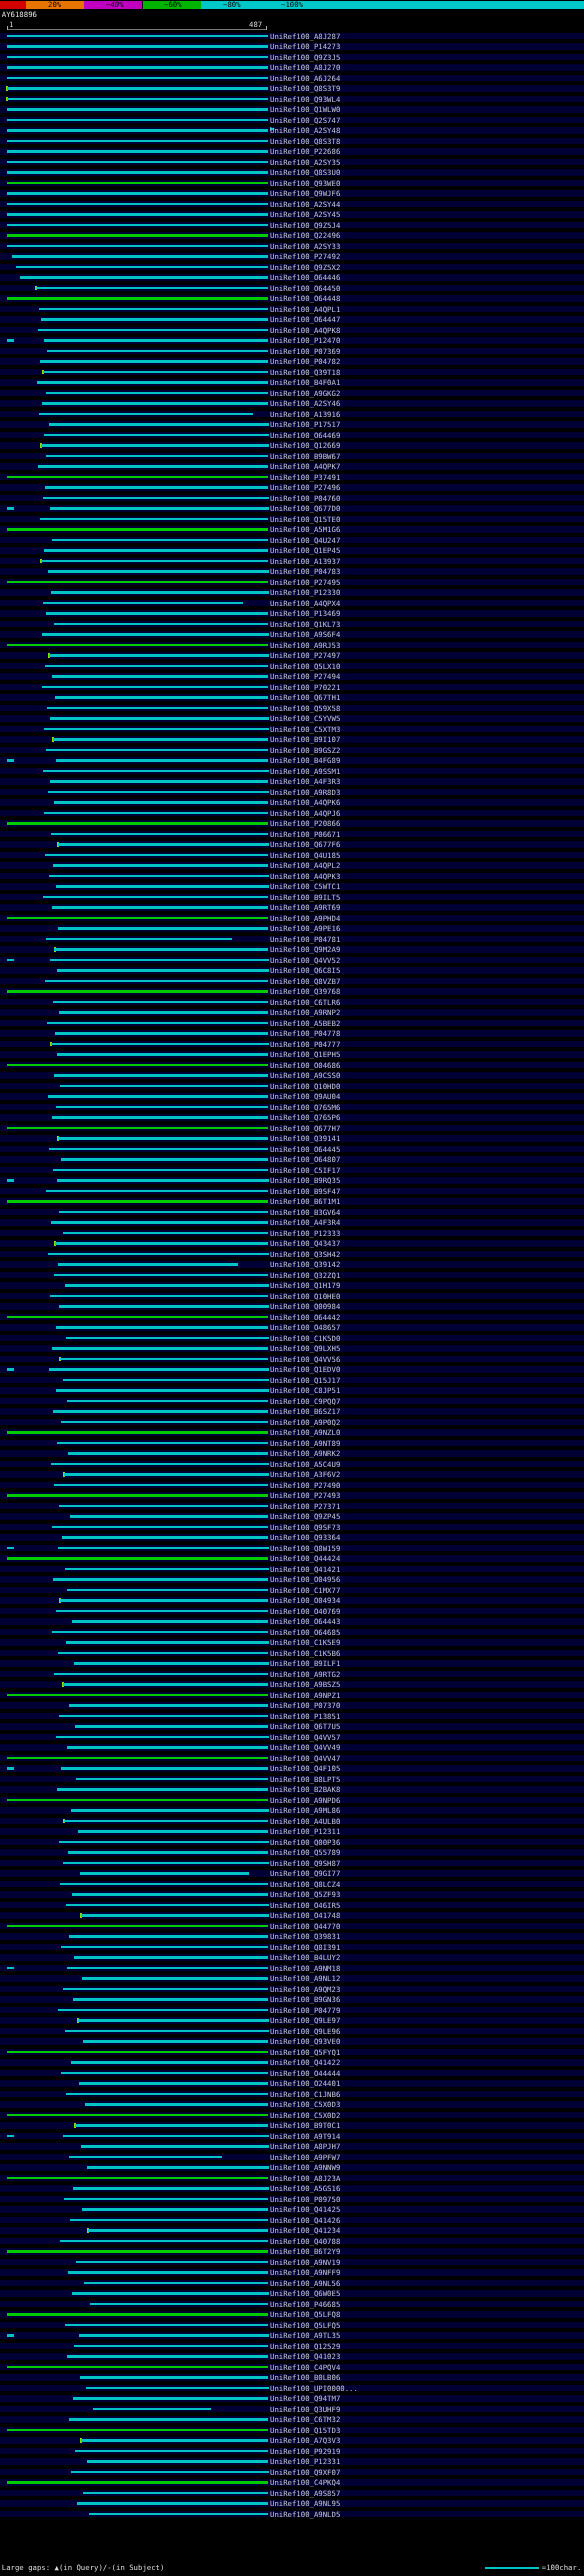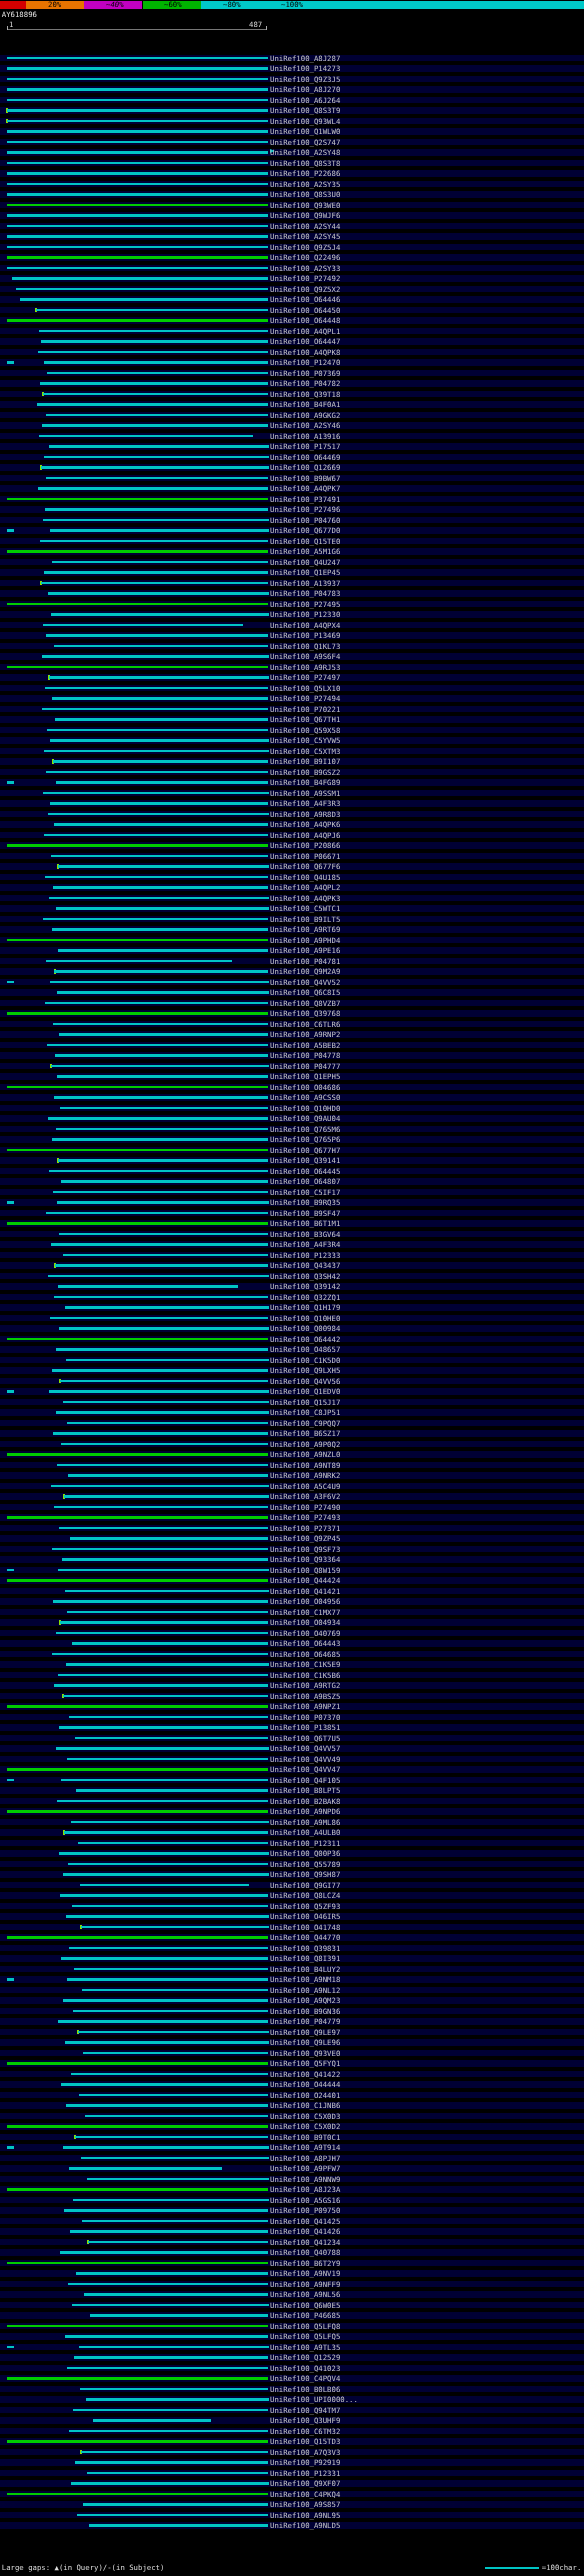--- a/index.html
+++ b/index.html
@@ -15,21 +15,21 @@
   
   .ruler{position:relative;height:11px;}
   .rnum{position:absolute;top:0;font-size:7.3px;line-height:9.1px;color:#dcdcdc;}
   .rstart{left:9.1px;}
   .rend{left:249px;}
   .rline{position:absolute;left:7.3px;width:260px;bottom:0.9px;height:0.9px;background:#777;}
   .rline::before,.rline::after{content:"";position:absolute;top:-3.7px;width:0.9px;height:4.6px;background:#aaa;}
   .rline::before{left:0;}
   .rline::after{right:0;}
   
-  .rows{position:relative;width:556px;margin-top:22px;}
+  .rows{position:relative;width:556px;}
   .row{position:relative;height:10.5px;}
   .stripe{position:absolute;left:0;top:1.8px;width:585px;height:6.4px;background:#000034;}
   .bar{position:absolute;top:3.7px;height:2.7px;}
   .tick{position:absolute;top:2.7px;width:1.8px;height:4.6px;background:#8ae000;}
   .arrow{position:absolute;top:1.8px;left:270px;width:0;height:0;
          border-left:5.5px solid #00c4c4;border-top:2.7px solid transparent;border-bottom:2.7px solid transparent;}
   .lbl{position:absolute;left:270px;top:1.8px;font-size:7.3px;line-height:7.3px;color:#c8c8c8;white-space:pre;}
   
   .footer{position:absolute;left:0;bottom:0;width:585px;height:18.3px;background:#000;}
   .gaps{position:absolute;left:1.8px;bottom:3.7px;font-size:7.3px;line-height:8.2px;color:#dcdcdc;white-space:pre;}
@@ -860,20 +860,25 @@
         <div class="bar" style="left: 66px; width: 203px; background: rgb(0, 196, 196);"></div>
         <span class="lbl">UniRef100_C1K5E9</span>
       </div>
       <div class="row">
         <div class="stripe"></div>
         <div class="bar" style="left: 58px; width: 210px; background: rgb(0, 196, 196);"></div>
         <span class="lbl">UniRef100_C1K5B6</span>
       </div>
       <div class="row">
         <div class="stripe"></div>
+        <div class="bar" style="left: 74px; width: 195px; background: rgb(0, 196, 196);"></div>
+        <span class="lbl">UniRef100_B9ILF1</span>
+      </div>
+      <div class="row">
+        <div class="stripe"></div>
         <div class="bar" style="left: 54px; width: 214px; background: rgb(0, 196, 196);"></div>
         <span class="lbl">UniRef100_A9RTG2</span>
       </div>
       <div class="row">
         <div class="stripe"></div>
         <div class="tick" style="left: 62px; background: rgb(138, 224, 0);"></div>
         <div class="bar" style="left: 63px; width: 205px; background: rgb(0, 196, 196);"></div>
         <span class="lbl">UniRef100_A9BSZ5</span>
       </div>
       <div class="row">

